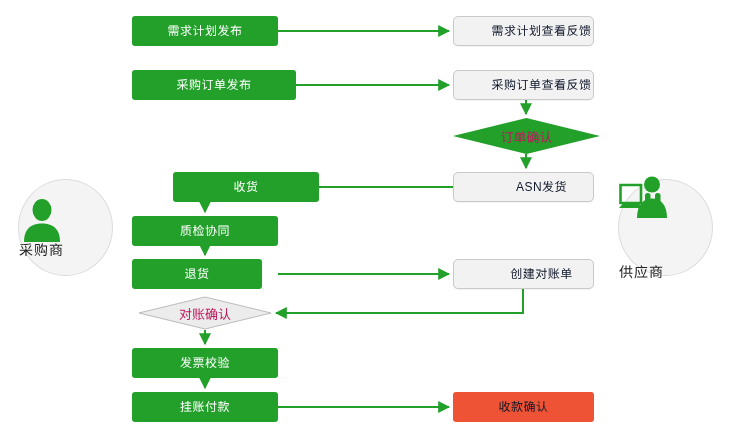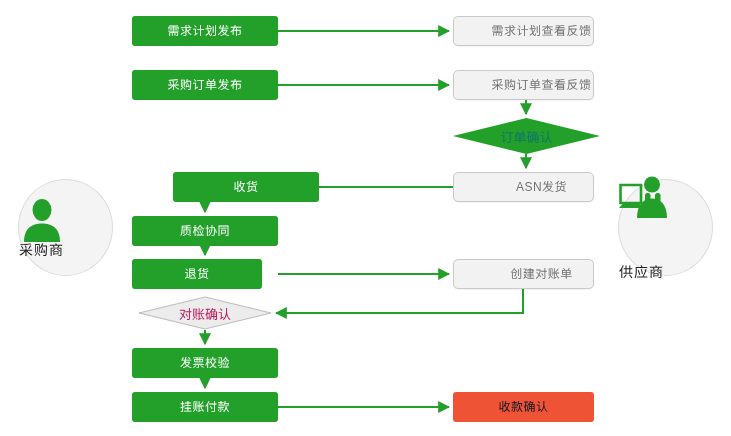--- a/index.html
+++ b/index.html
@@ -42,21 +42,21 @@
   }
 
   .node-green {
     background: #22a02a;
     color: #ffffff;
     border-radius: 3px;
   }
 
   .node-gray {
     background: #f2f2f2;
-    color: #737373;
+    color: #0f172a;
     border: 1px solid #c9c9c9;
     border-radius: 5px;
     box-shadow: 0 1px 1px rgba(0,0,0,0.05);
     padding-left: 36px;
   }
 
   .node-red {
     background: #ef5335;
     color: #0f172a;
     border-radius: 3px;
@@ -77,21 +77,21 @@
     left: 0;
     top: 0;
     width: 100%;
     height: 100%;
     z-index: 1;
   }
   .diamond .dia-label {
     position: relative;
     z-index: 2;
   }
-  .diamond-green .dia-label { color: #0f766e; }
+  .diamond-green .dia-label { color: #be185d; }
   .diamond-white .dia-label { color: #be185d; text-align: right; }
 
   
   .actor {
     position: absolute;
     box-sizing: border-box;
     border-radius: 50%;
     background: #f4f4f4;
     border: 1px solid #dcdcdc;
     display: flex;
@@ -163,21 +163,21 @@
         </g>
       </svg>
     </span>
     <span class="actor-label">供应商</span>
   </div>
 
   <div class="node node-green" style="left:132px; top:16px; width:146px; height:30px;">需求计划发布</div>
 
   <div class="node node-gray" style="left:453px; top:16px; width:141px; height:30px;">需求计划查看反馈</div>
 
-  <div class="node node-green" style="left:132px; top:70px; width:146px; height:30px;">采购订单发布</div>
+  <div class="node node-green" style="left:132px; top:70px; width:164px; height:30px;">采购订单发布</div>
 
   <div class="node node-gray" style="left:453px; top:70px; width:141px; height:30px;">采购订单查看反馈</div>
 
   <div class="diamond diamond-green" style="left:453px; top:118px; width:147px; height:36px;">
     <svg class="dia-shape" viewBox="0 0 147 36" preserveAspectRatio="none" xmlns="http://www.w3.org/2000/svg">
       <polygon points="73.5,0 147,18 73.5,36 0,18" fill="#22a02a"></polygon>
     </svg>
     <span class="dia-label">订单确认</span>
   </div>
 

